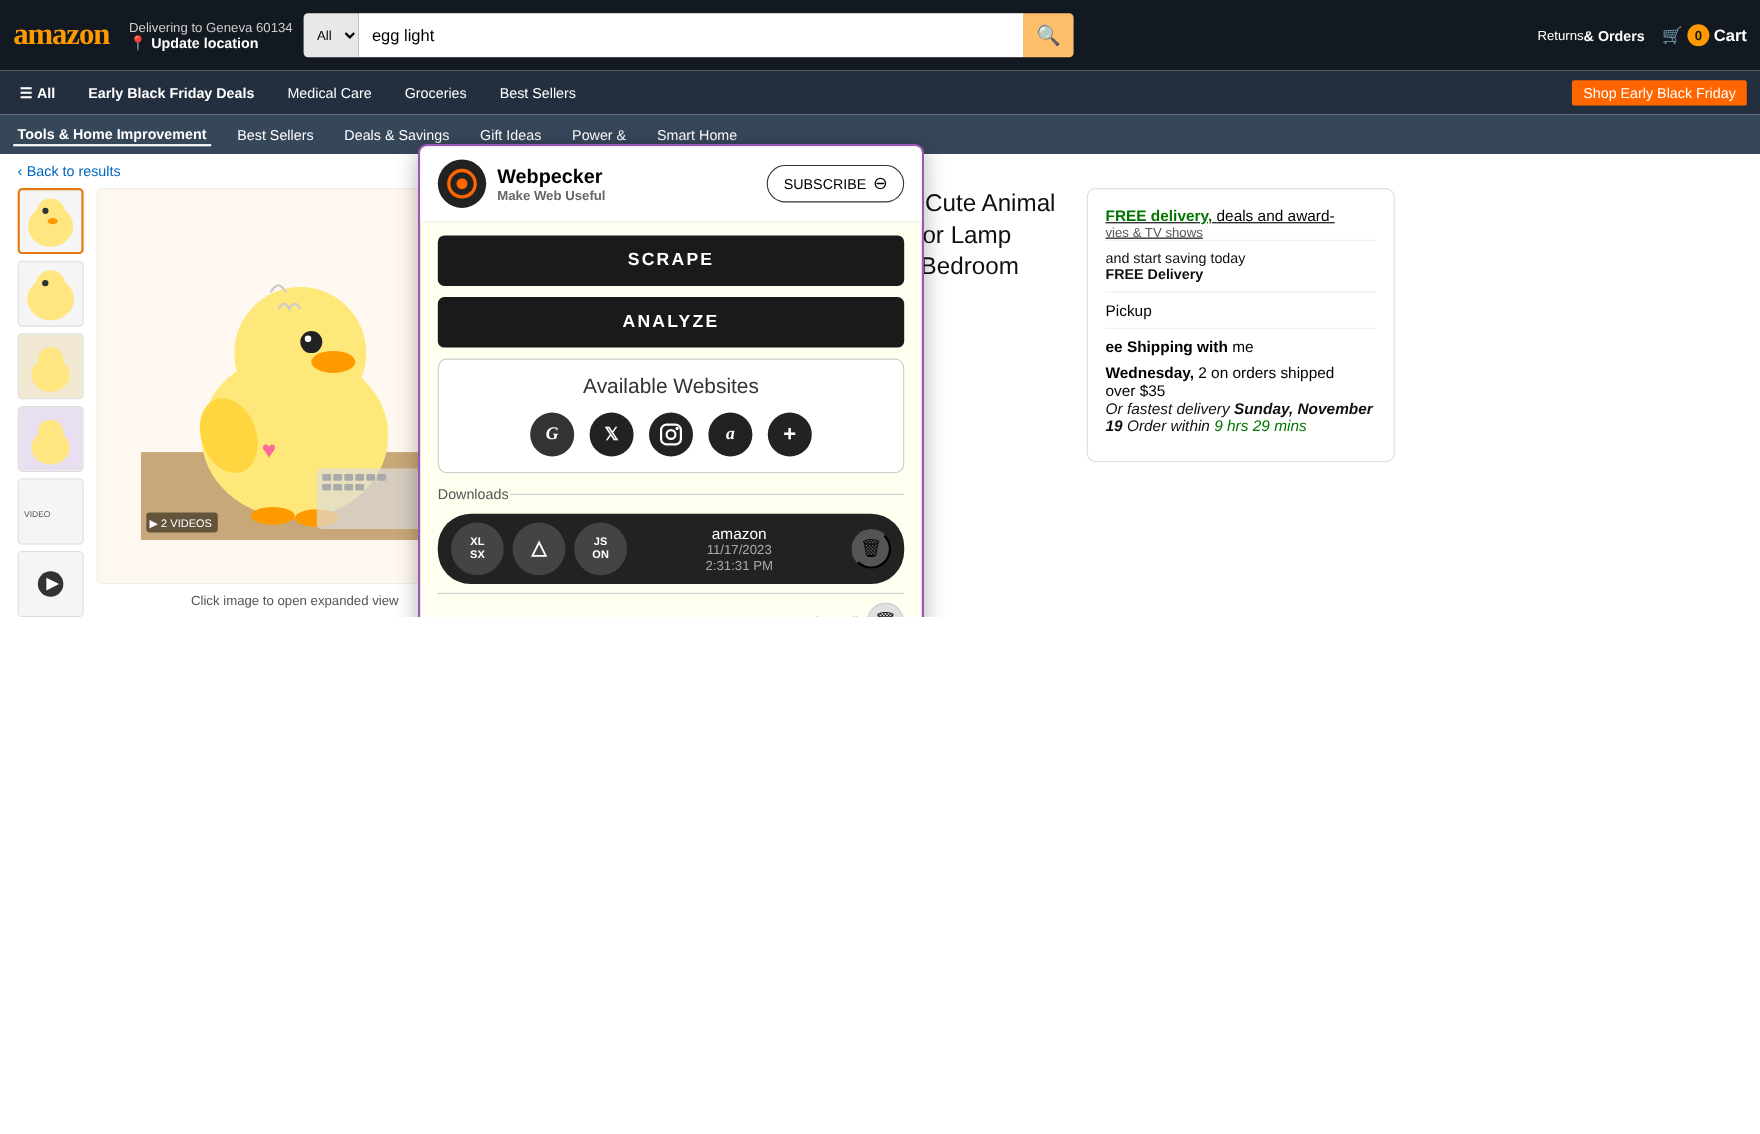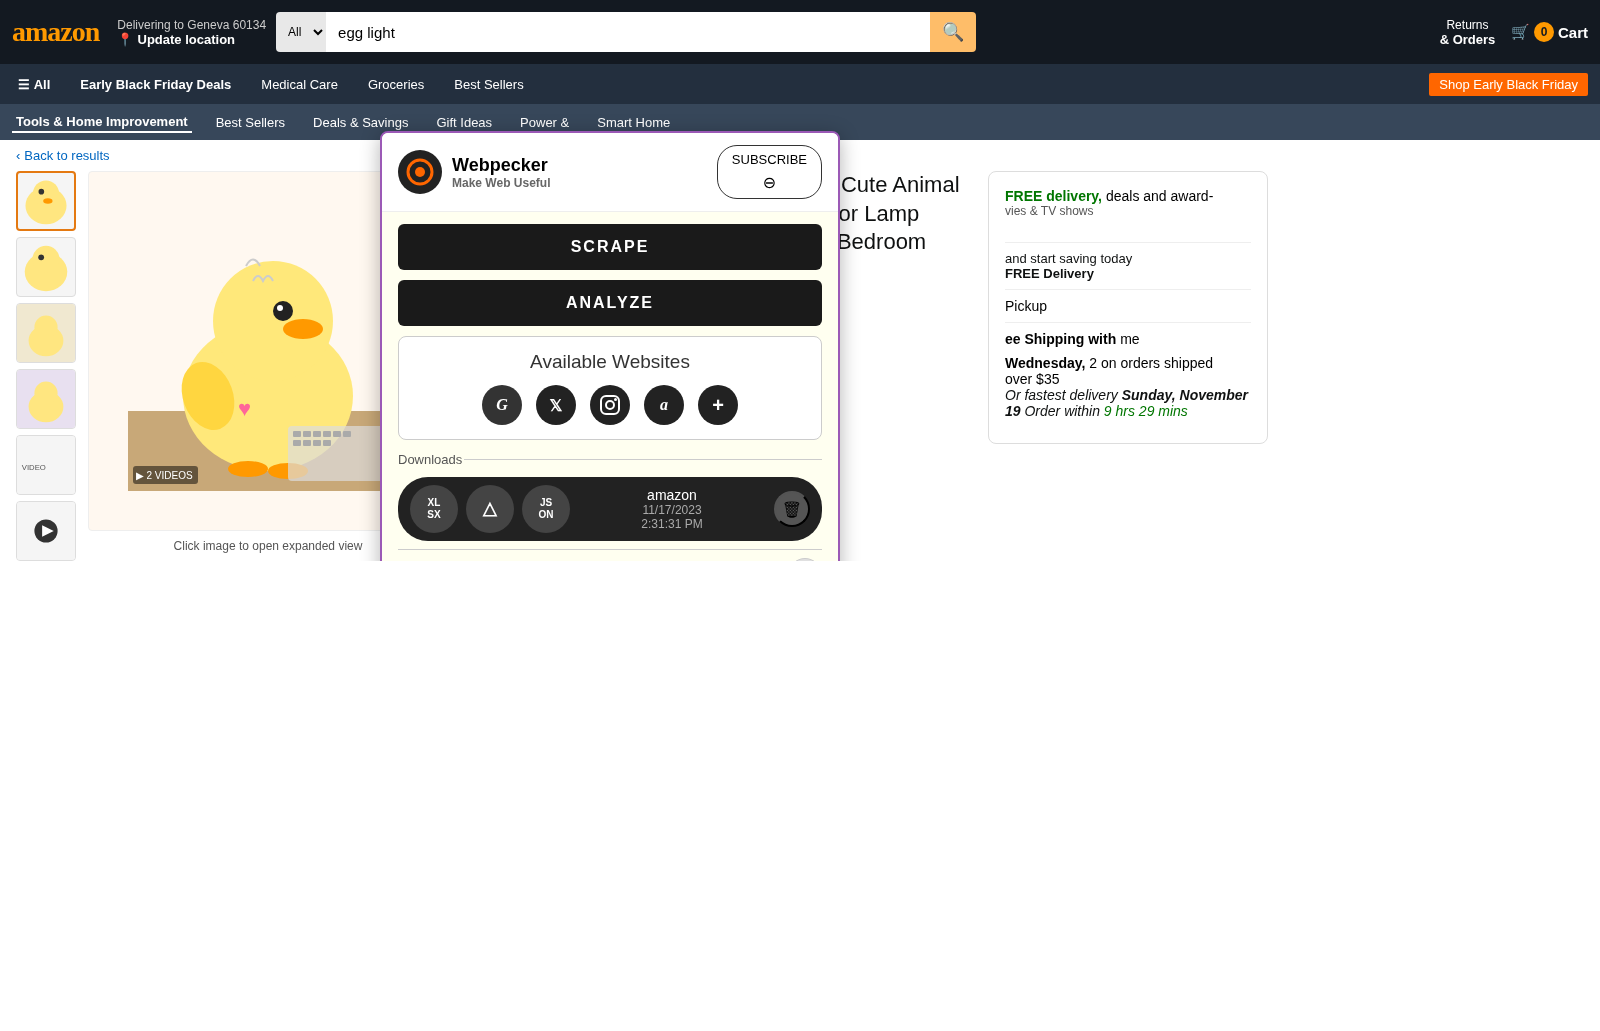--- a/index.html
+++ b/index.html
@@ -70,21 +70,21 @@
     }
     .header-right {
       display: flex;
       align-items: center;
       gap: 16px;
       margin-left: auto;
       color: white;
     }
     .header-right .returns {
       display: flex;
-      flex-direction: column;
+      flex-direction: row;
       font-size: 12px;
       align-items: center;
       cursor: pointer;
     }
     .header-right .returns span:last-child { font-weight: bold; font-size: 13px; }
     .cart-btn {
       display: flex;
       align-items: center;
       gap: 4px;
       font-weight: bold;
@@ -286,21 +286,21 @@
 
     
     .buy-box {
       width: 280px;
       border: 1px solid #ddd;
       border-radius: 8px;
       padding: 16px;
       flex-shrink: 0;
       height: fit-content;
     }
-    .buy-box .delivery-info { font-size: 14px; margin-bottom: 24px; }
+    .buy-box .delivery-info { font-size: 14px; margin-bottom: 0; text-decoration: underline; }
     .buy-box .delivery-info strong { color: #007600; }
     .buy-box .delivery-info .award { font-size: 12px; color: #555; }
     .buy-box .prime-info { font-size: 13px; color: #0F1111; margin-bottom: 8px; border-top: 1px solid #eee; padding-top: 8px; }
     .pickup-row { font-size: 14px; margin-bottom: 8px; padding-top: 8px; border-top: 1px solid #eee; }
     .free-ship-info { font-size: 14px; margin-bottom: 8px; padding-top: 8px; border-top: 1px solid #eee; }
     .delivery-date { font-size: 14px; margin-bottom: 8px; }
     .delivery-date strong { font-weight: bold; }
     .delivery-date .green { color: #007600; }
     .delivery-date .fastest { color: #0F1111; font-style: italic; }
 
@@ -345,21 +345,20 @@
     .wp-subscribe {
       border: 1px solid #333;
       border-radius: 20px;
       padding: 6px 14px;
       font-size: 13px;
       cursor: pointer;
       background: white;
       display: flex;
       align-items: center;
       gap: 6px;
-      flex-direction: column;
     }
     .wp-content {
       padding: 12px 16px;
     }
     .wp-btn {
       width: 100%;
       background: #1a1a1a;
       color: white;
       border: none;
       border-radius: 6px;

